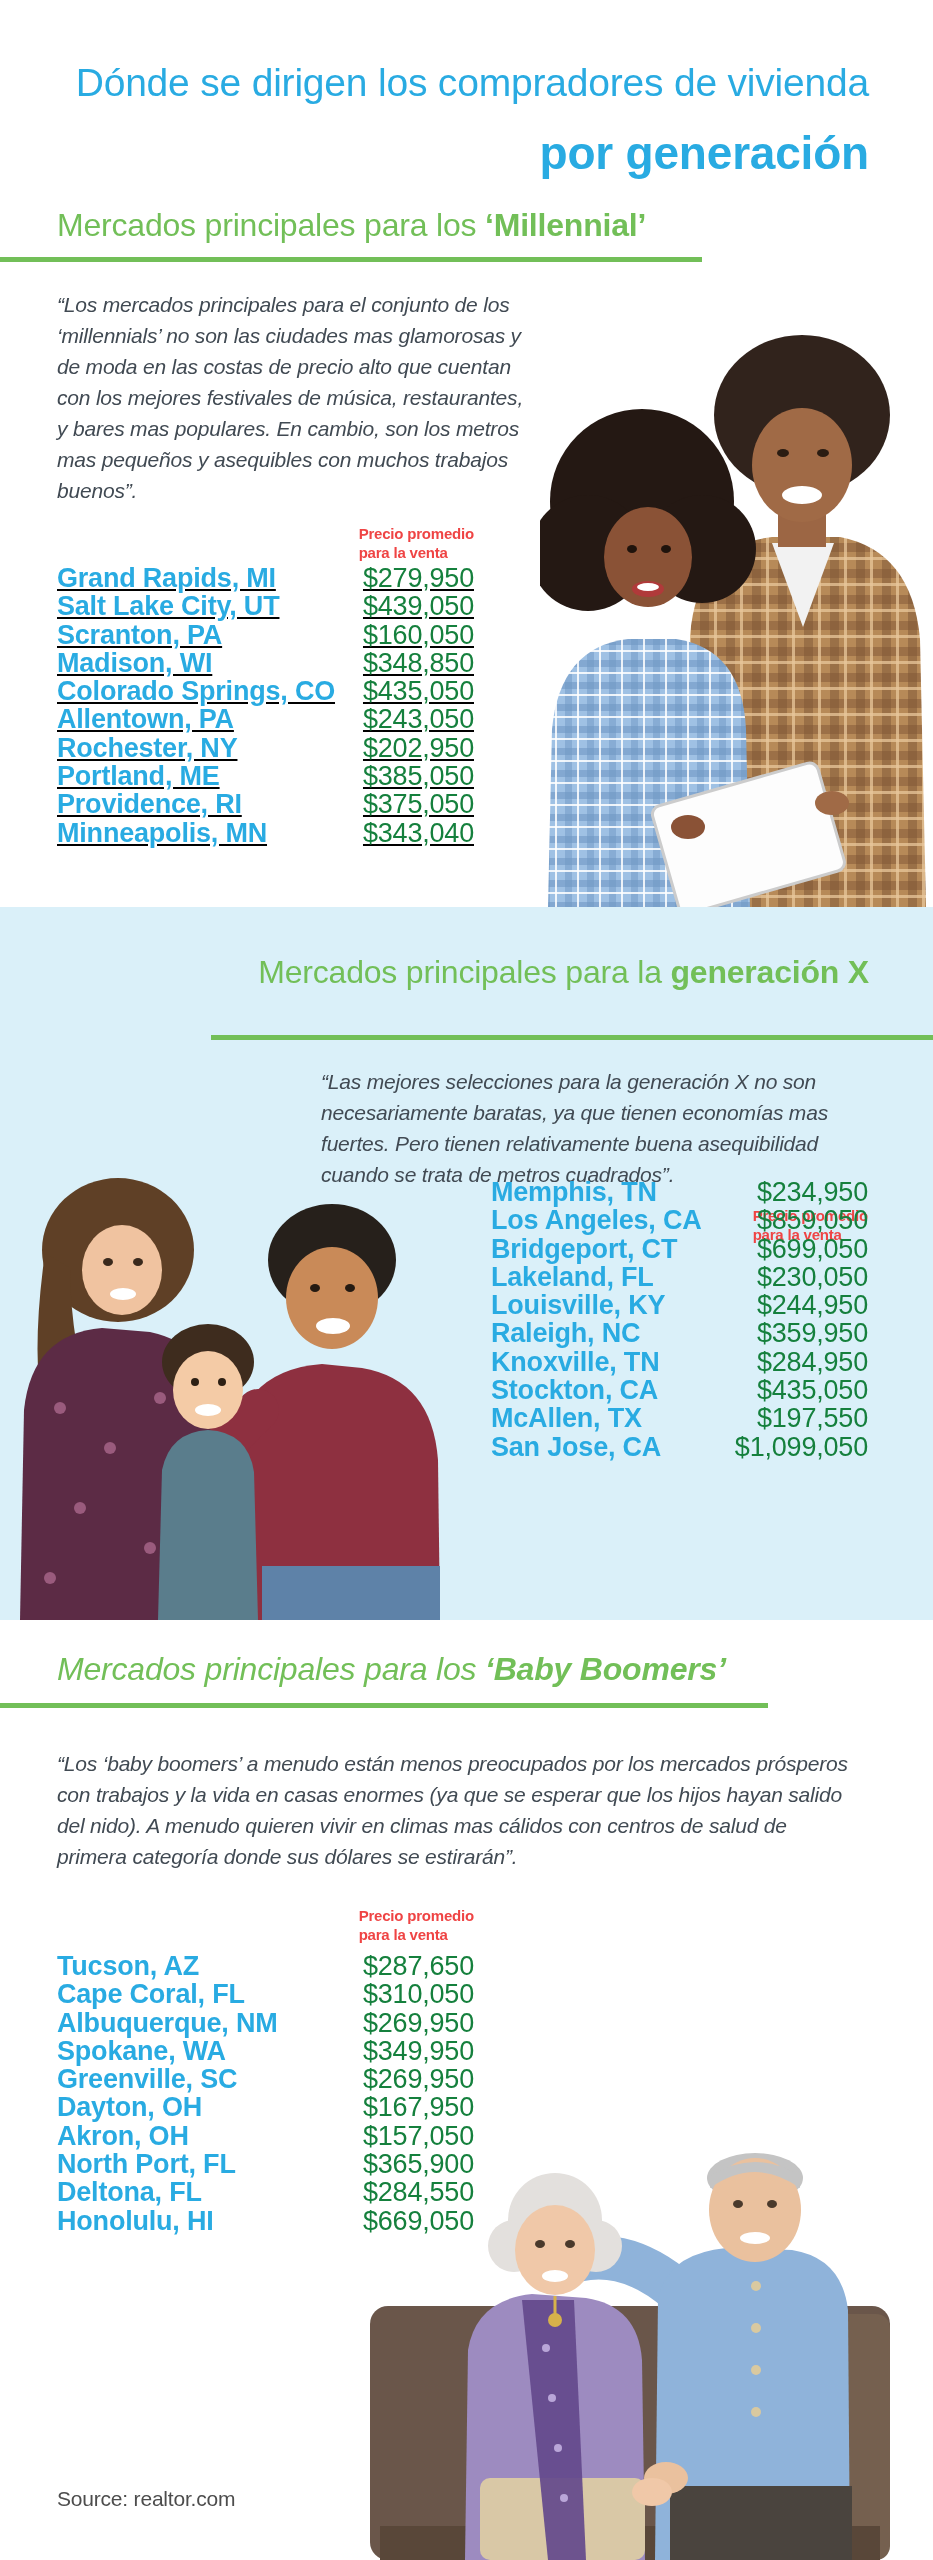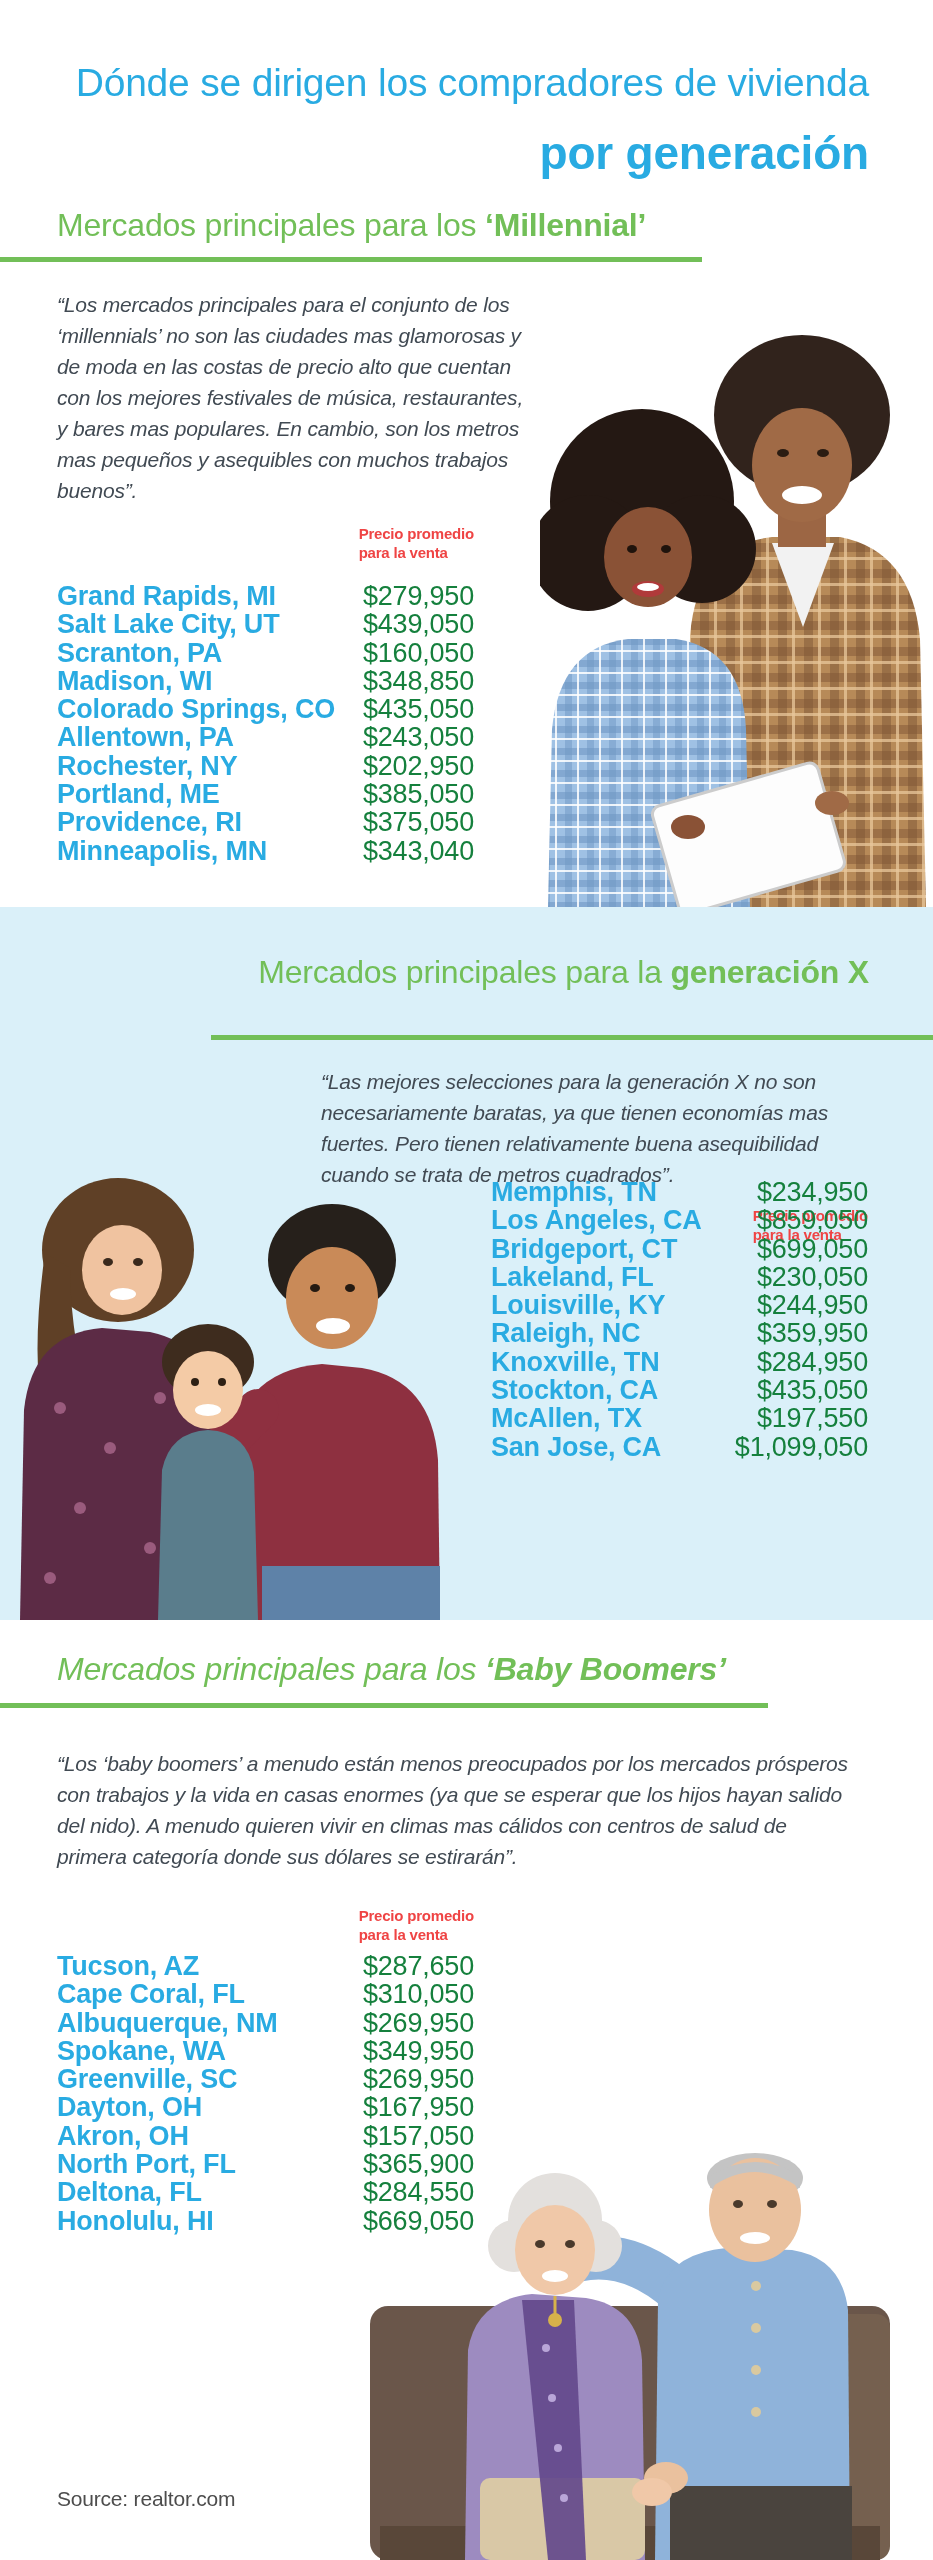--- a/index.html
+++ b/index.html
@@ -85,21 +85,21 @@
     </g>
     <ellipse cx="148" cy="522" rx="17" ry="12" fill="#8a5236"></ellipse>
     <ellipse cx="292" cy="498" rx="17" ry="12" fill="#a06a46"></ellipse>
   </svg>
 
   <div class="price-header" style="right:459px;top:524px;">
     <div>Precio promedio</div>
     <div>para la venta</div>
   </div>
 
-  <div class="rows" style="left:57px;top:582px;width:417px;">
+  <div class="rows" style="left:57px;top:564px;width:417px;text-decoration:underline;">
     <div class="row">
         <span class="city">Grand Rapids, MI</span>
         <span class="price">$279,950</span>
       </div>
     <div class="row">
         <span class="city">Salt Lake City, UT</span>
         <span class="price">$439,050</span>
       </div>
     <div class="row">
         <span class="city">Scranton, PA</span>

